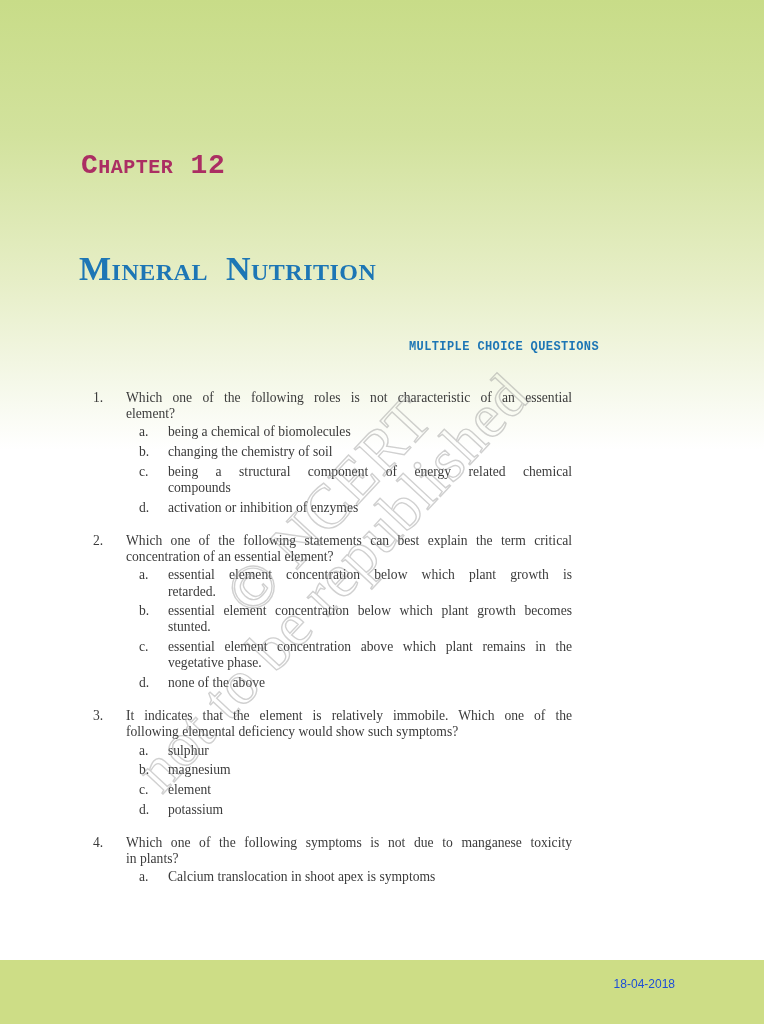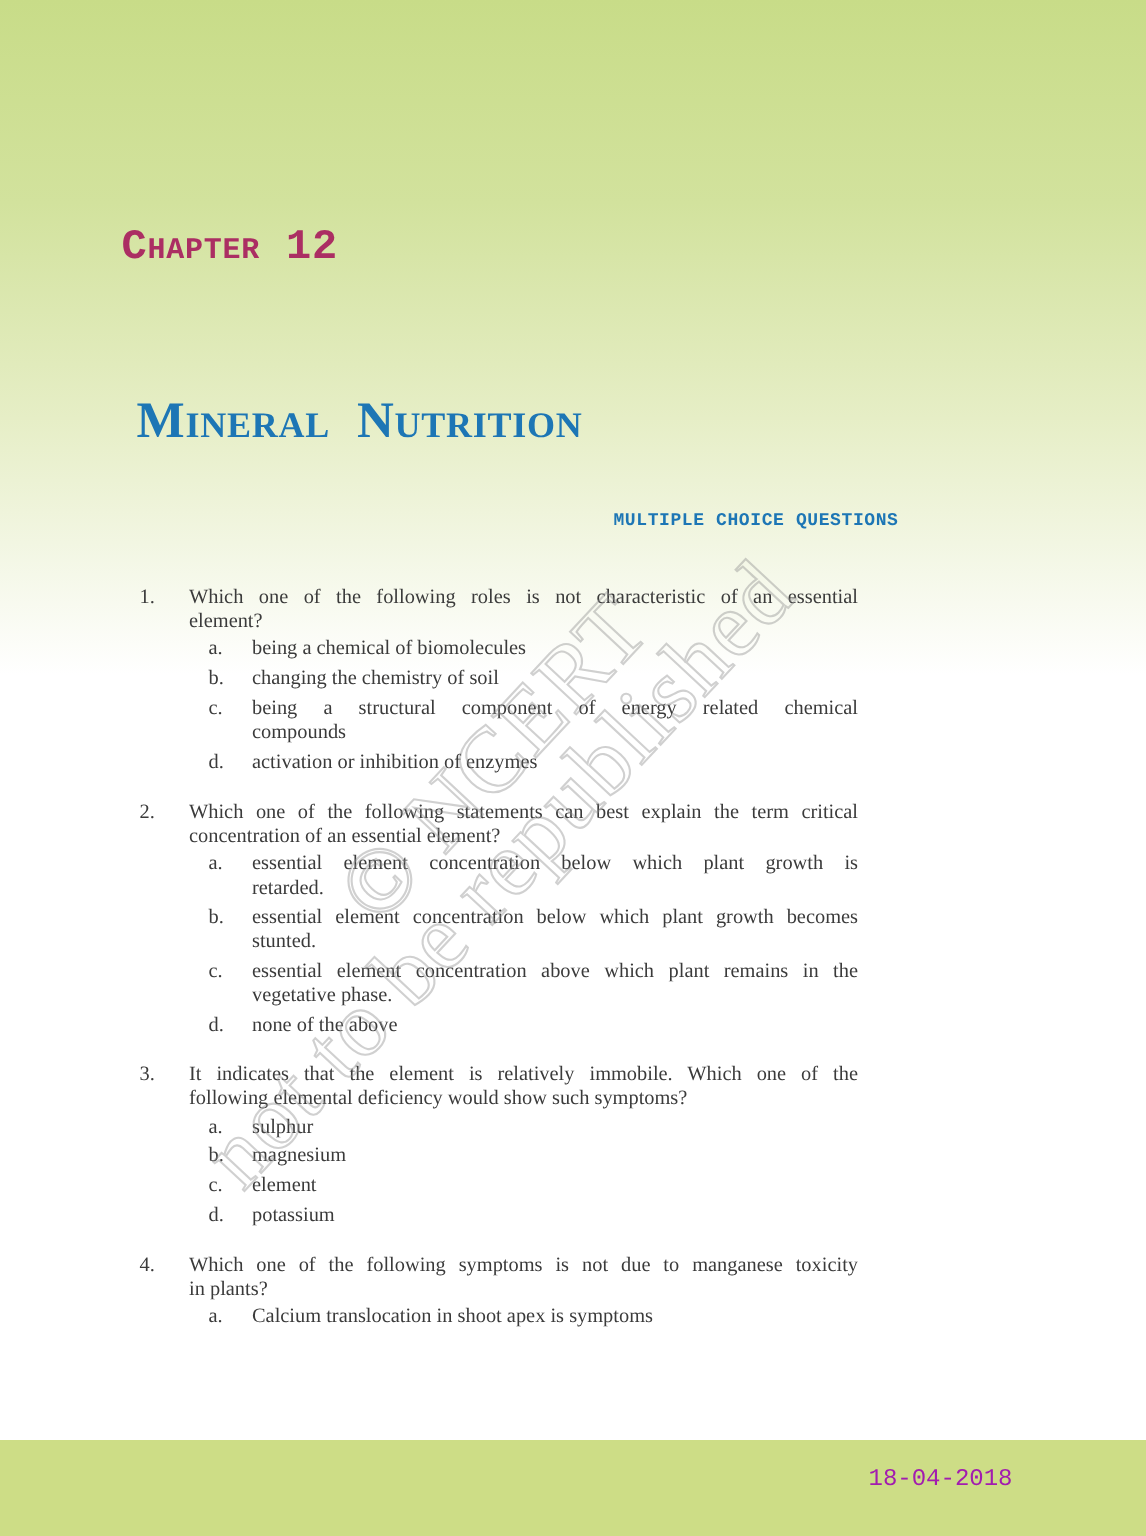--- a/index.html
+++ b/index.html
@@ -31,21 +31,21 @@
     font-size: 28px;
     line-height: 1.15;
     font-variant: small-caps;
     letter-spacing: 0.5px;
     color: var(--chapter_heading, #ab2e63);
   }
   .page-title {
     position: absolute;
     left: 79px;
     top: 250px;
-    margin: 12px;
+    margin: 0;
     font-family: "Liberation Serif", serif;
     font-weight: 700;
     font-size: 34px;
     line-height: 1.1;
     font-variant: small-caps;
     letter-spacing: 0.5px;
     word-spacing: 9px;
     color: var(--accent_blue, #1d76b5);
   }
   .section-heading {
@@ -99,23 +99,23 @@
     position: absolute;
     left: 0; right: 0;
     bottom: 0;
     height: 64px;
     background: var(--footer_bar, #cddd86);
   }
   .footer-date {
     position: absolute;
     right: 89px;
     top: 17px;
-    font-family: Liberation Mono, monospace;
-    font-size: 16px;
-    color: #a21caf;
+    font-family: Liberation Sans, sans-serif;
+    font-size: 12px;
+    color: #1d4ed8;
   }
 </style>
 </head>
 <body>
 
 <div class="page">
 
   <div class="top-gradient"></div>
 
   <div class="chapter-heading">Chapter 12</div>

